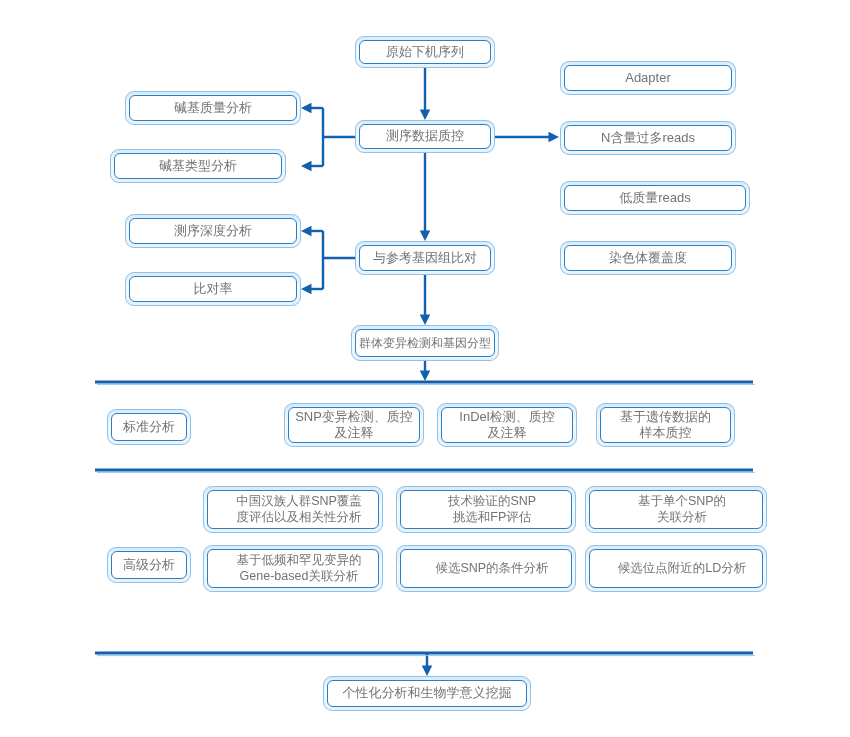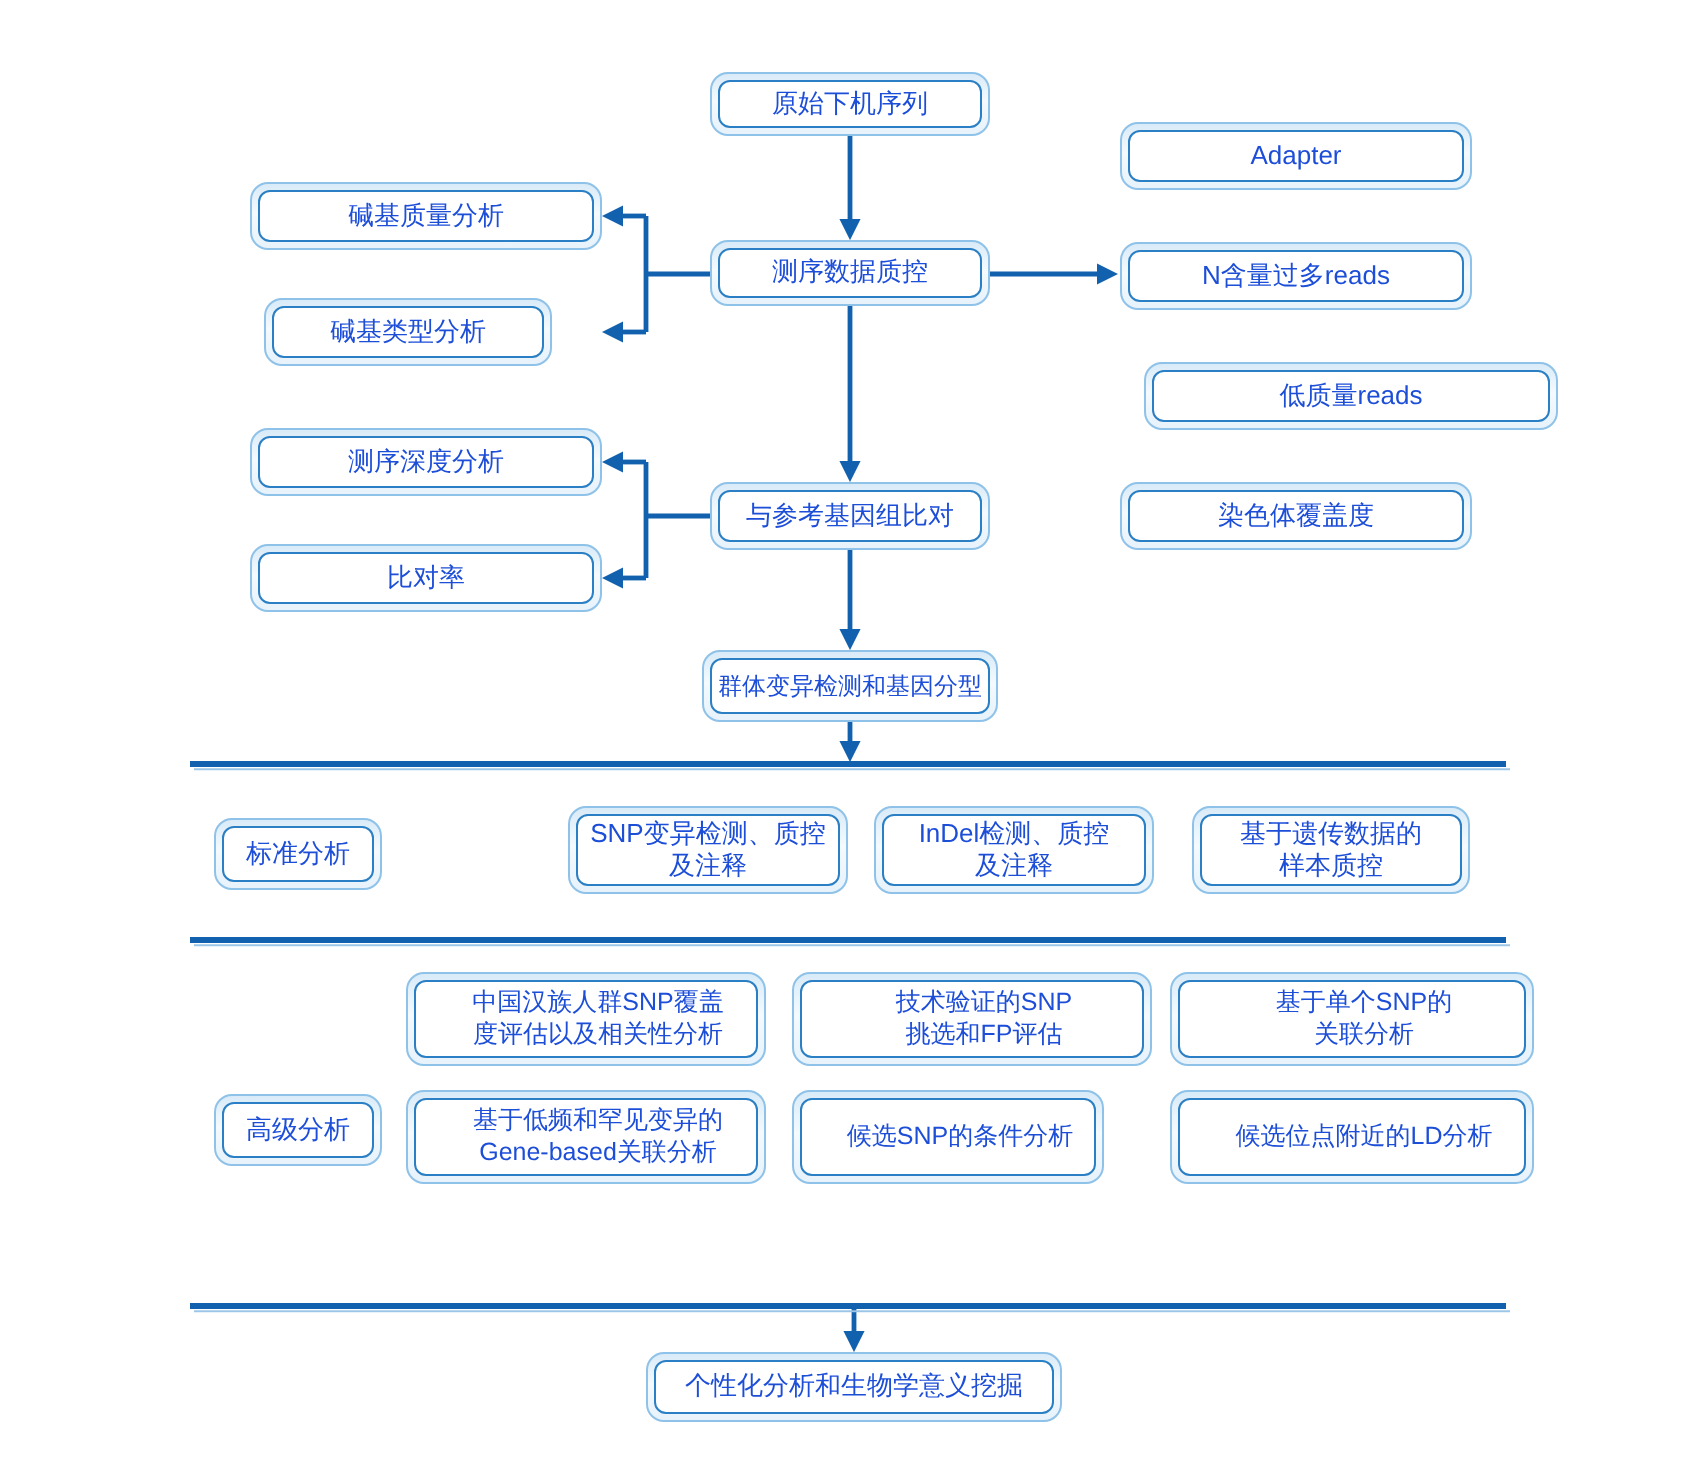--- a/index.html
+++ b/index.html
@@ -1,18 +1,18 @@
 <!DOCTYPE html>
 <html><head>
 <meta charset="utf-8">
 <style>
   html,body{margin:0;padding:0;background:#ffffff;}
   .canvas{
     position:relative;width:850px;height:737px;background:#ffffff;
-    font-family:"Liberation Sans",sans-serif;color:#1d4ed8;overflow:hidden;
+    font-family:"Liberation Sans",sans-serif;color:#737373;overflow:hidden;
   }
   svg.wires{position:absolute;left:0;top:0;width:850px;height:737px;pointer-events:none;}
   .node{
     position:absolute;box-sizing:border-box;
     border:1px solid #8fc2e9;border-radius:9px;
     background:linear-gradient(180deg,#d9ebf8 0%,#f4fafe 45%,#e7f2fb 100%);
     padding:3px;
   }
   .node .inner{
     box-sizing:border-box;width:100%;height:100%;
@@ -69,30 +69,30 @@
 
   <div class="node" style="left:355px;top:36px;width:140px;height:32px">
     <div class="inner">原始下机序列</div>
   </div>
   <div class="node" style="left:355px;top:120px;width:140px;height:33px">
     <div class="inner">测序数据质控</div>
   </div>
   <div class="node" style="left:125px;top:91px;width:176px;height:34px">
     <div class="inner">碱基质量分析</div>
   </div>
-  <div class="node" style="left:132px;top:149px;width:144px;height:34px">
+  <div class="node" style="left:110px;top:149px;width:176px;height:34px">
     <div class="inner">碱基类型分析</div>
   </div>
   <div class="node" style="left:560px;top:61px;width:176px;height:34px">
     <div class="inner">Adapter</div>
   </div>
   <div class="node" style="left:560px;top:121px;width:176px;height:34px">
     <div class="inner">N含量过多reads</div>
   </div>
-  <div class="node" style="left:572px;top:181px;width:207px;height:34px">
+  <div class="node" style="left:560px;top:181px;width:190px;height:34px">
     <div class="inner">低质量reads</div>
   </div>
   <div class="node" style="left:560px;top:241px;width:176px;height:34px">
     <div class="inner">染色体覆盖度</div>
   </div>
   <div class="node" style="left:355px;top:241px;width:140px;height:34px">
     <div class="inner">与参考基因组比对</div>
   </div>
   <div class="node" style="left:125px;top:214px;width:176px;height:34px">
     <div class="inner">测序深度分析</div>
@@ -132,21 +132,21 @@
 挑选和FP评估</div>
   </div>
   <div class="node small" style="left:585px;top:486px;width:182px;height:47px">
     <div class="inner">基于单个SNP的
 关联分析</div>
   </div>
   <div class="node small" style="left:203px;top:545px;width:180px;height:47px">
     <div class="inner">基于低频和罕见变异的
 Gene-based关联分析</div>
   </div>
-  <div class="node small" style="left:396px;top:545px;width:156px;height:47px">
+  <div class="node small" style="left:396px;top:545px;width:180px;height:47px">
     <div class="inner">候选SNP的条件分析</div>
   </div>
   <div class="node small" style="left:585px;top:545px;width:182px;height:47px">
     <div class="inner">候选位点附近的LD分析</div>
   </div>
 
   <div class="node" style="left:323px;top:676px;width:208px;height:35px">
     <div class="inner">个性化分析和生物学意义挖掘</div>
   </div>
 

